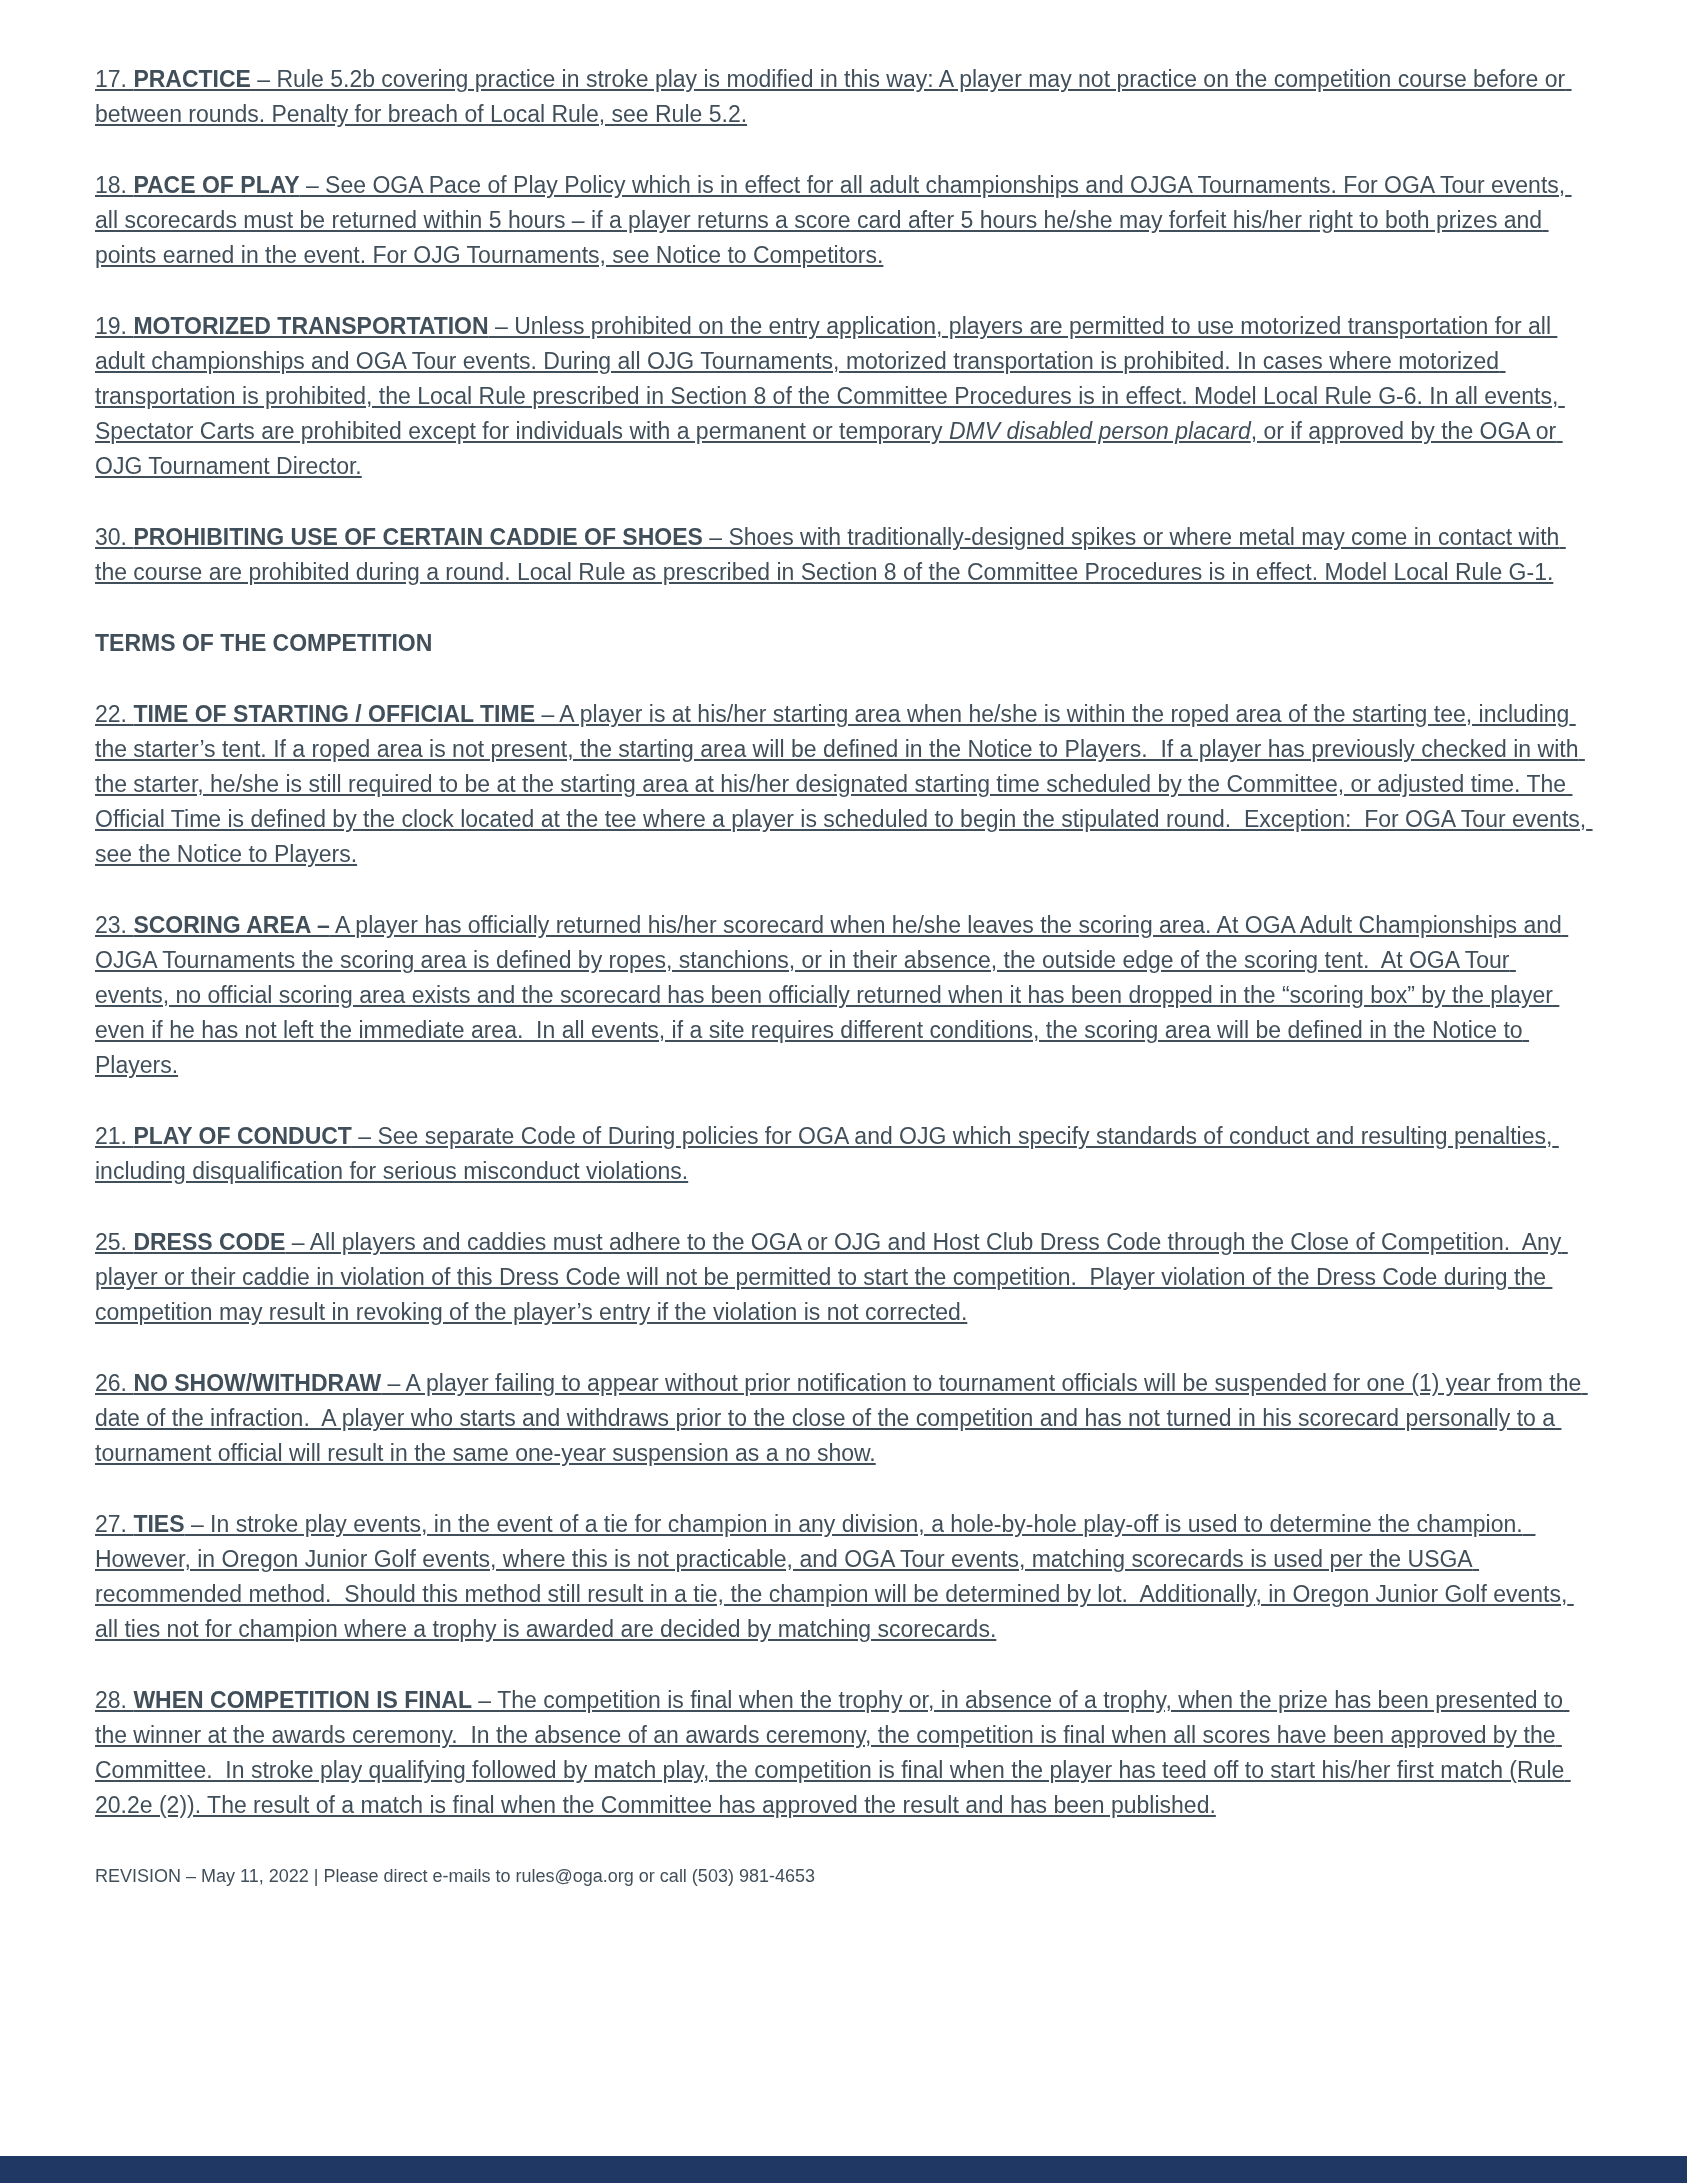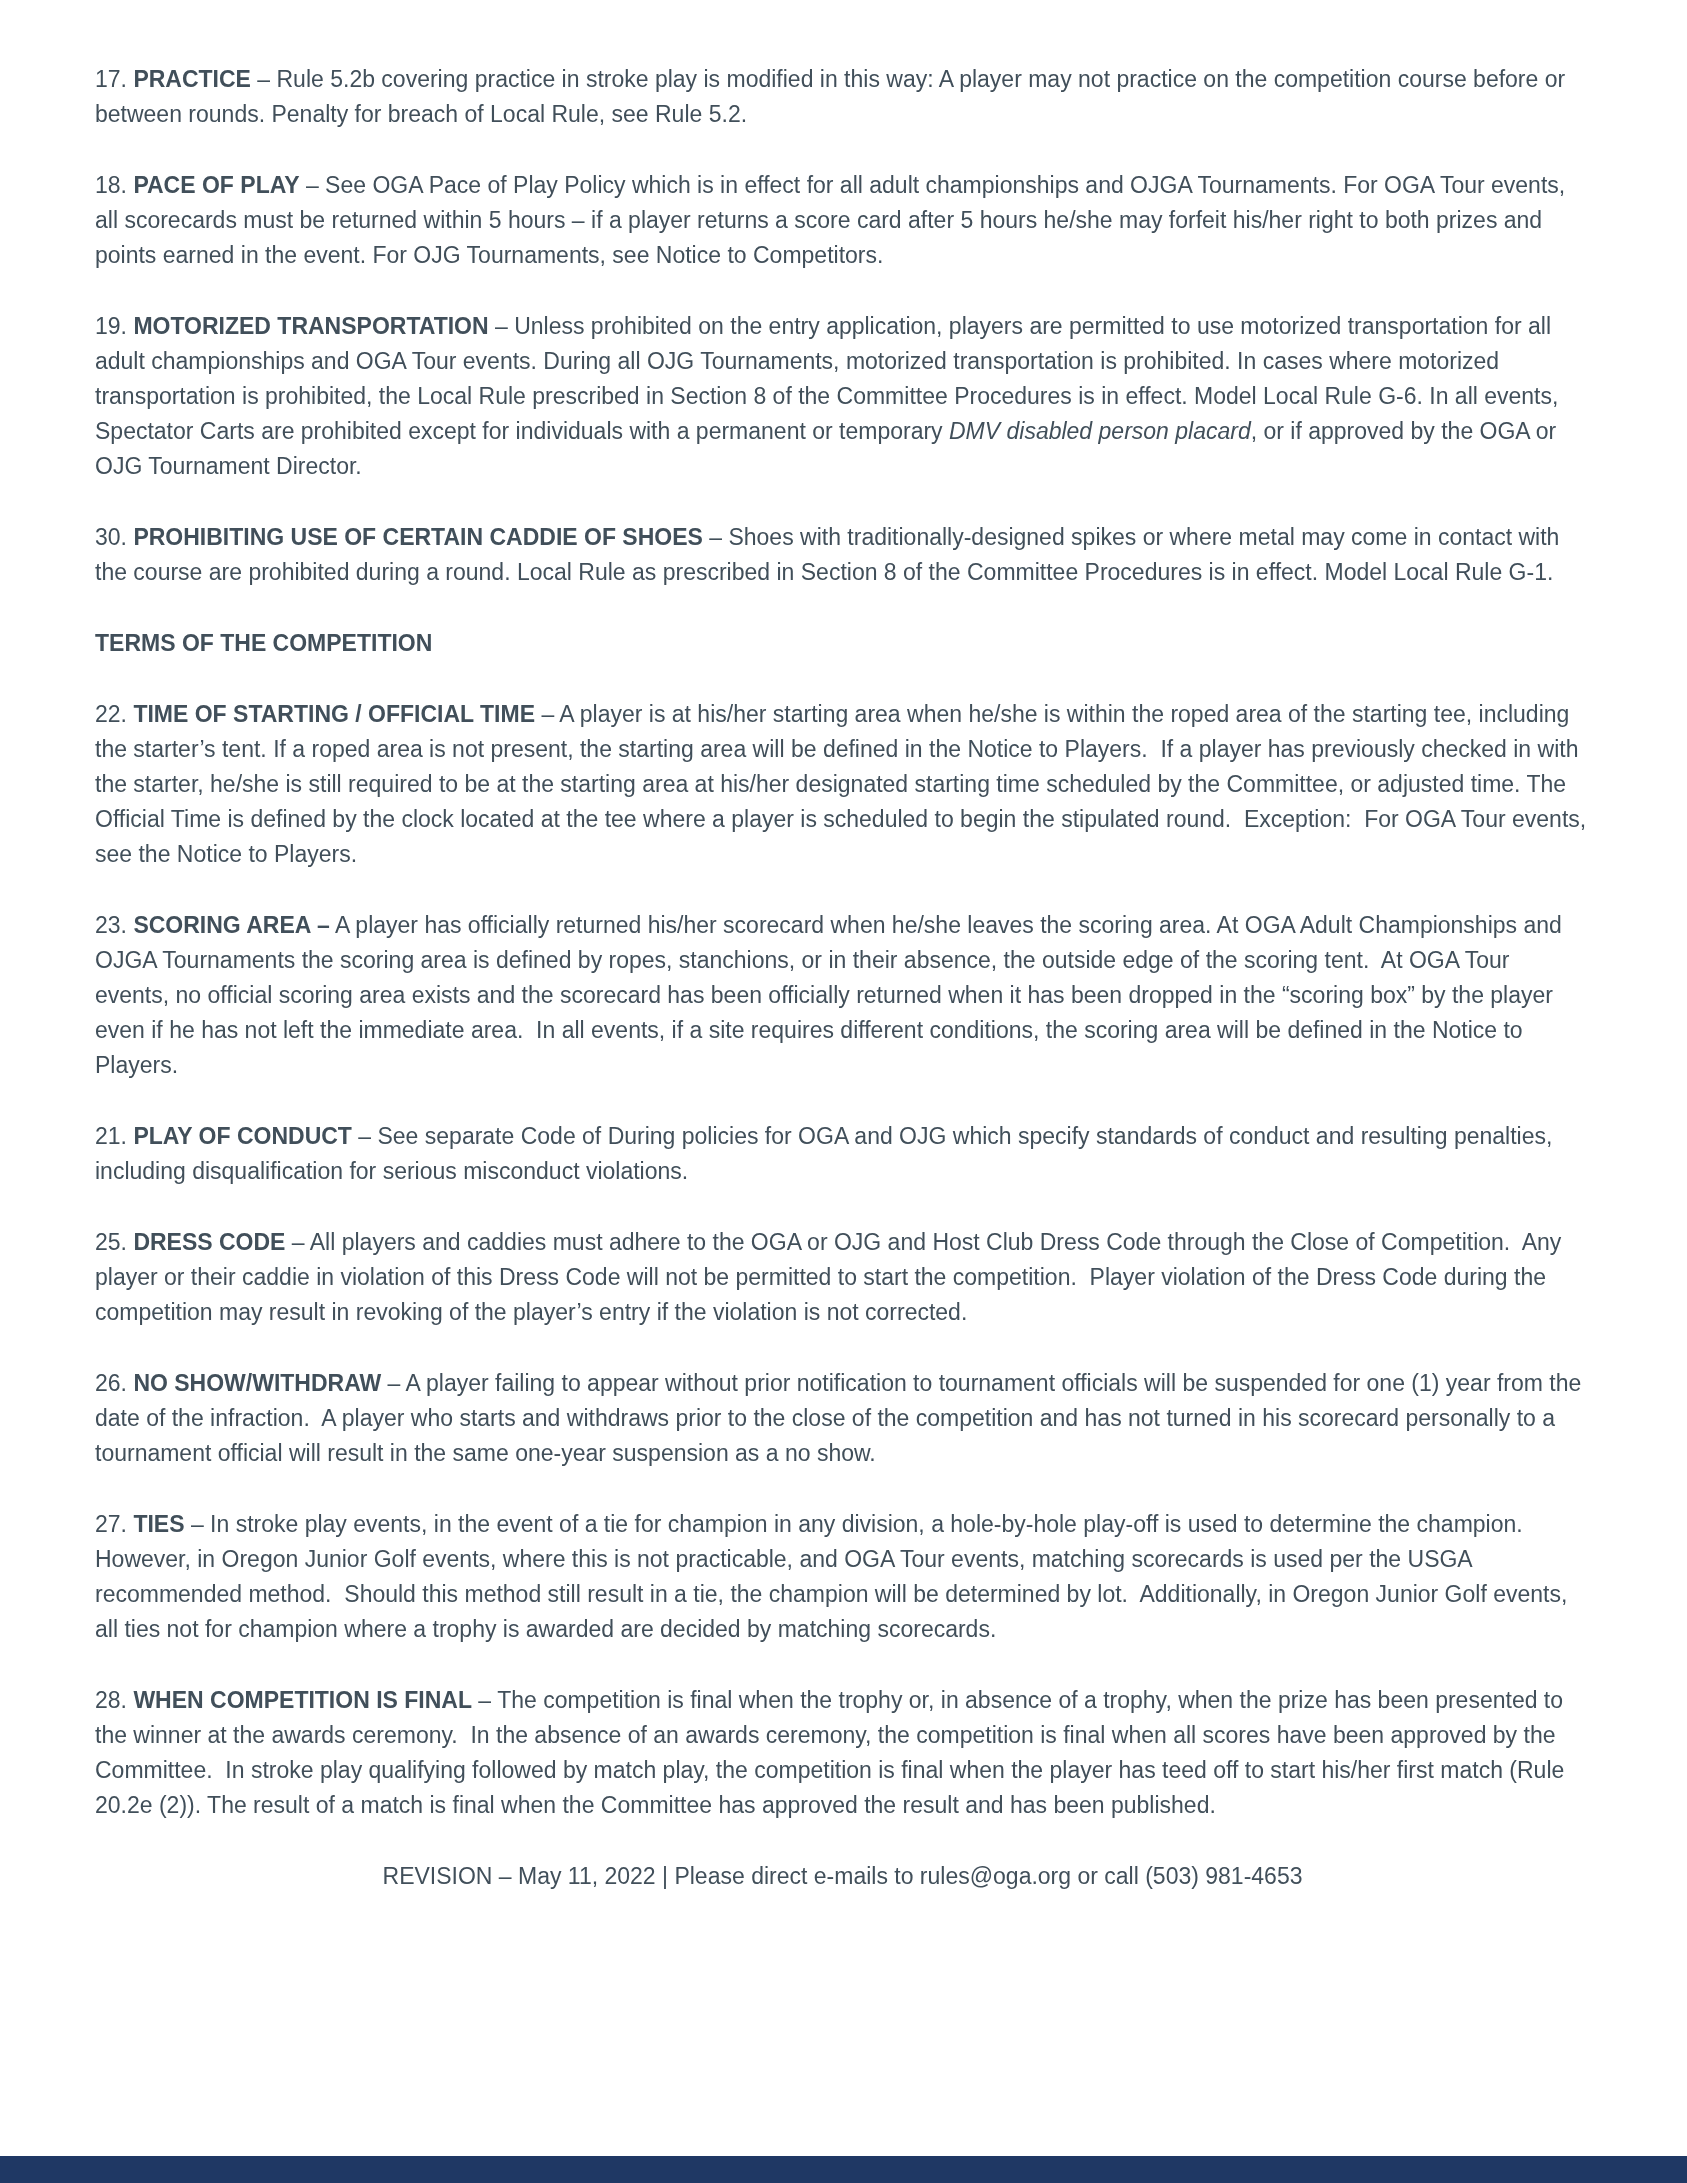--- a/index.html
+++ b/index.html
@@ -18,34 +18,35 @@
     height: 100%;
     box-sizing: border-box;
     padding: 62px 97px 0 95px;
   }
   .para {
     margin: 0 0 36px 0;
     font-size: 23px;
     line-height: 35px;
     white-space: pre-wrap;
     text-align: left;
+    text-decoration: underline;
   }
   .para b { font-weight: bold; }
   .para i { font-style: italic; }
   .section-heading {
     margin: 0 0 36px 0;
     font-size: 23px;
     line-height: 35px;
     font-weight: bold;
   }
   .footer-line {
     margin: 10px 0 0 0;
-    font-size: 23px;
+    font-size: 18px;
     line-height: 35px;
-    text-align: center;
+    text-align: left;
     white-space: pre-wrap;
   }
   .bottom-bar {
     position: absolute;
     left: 0;
     right: 0;
     bottom: 0;
     height: 27px;
     background: #1f3864;
   }

